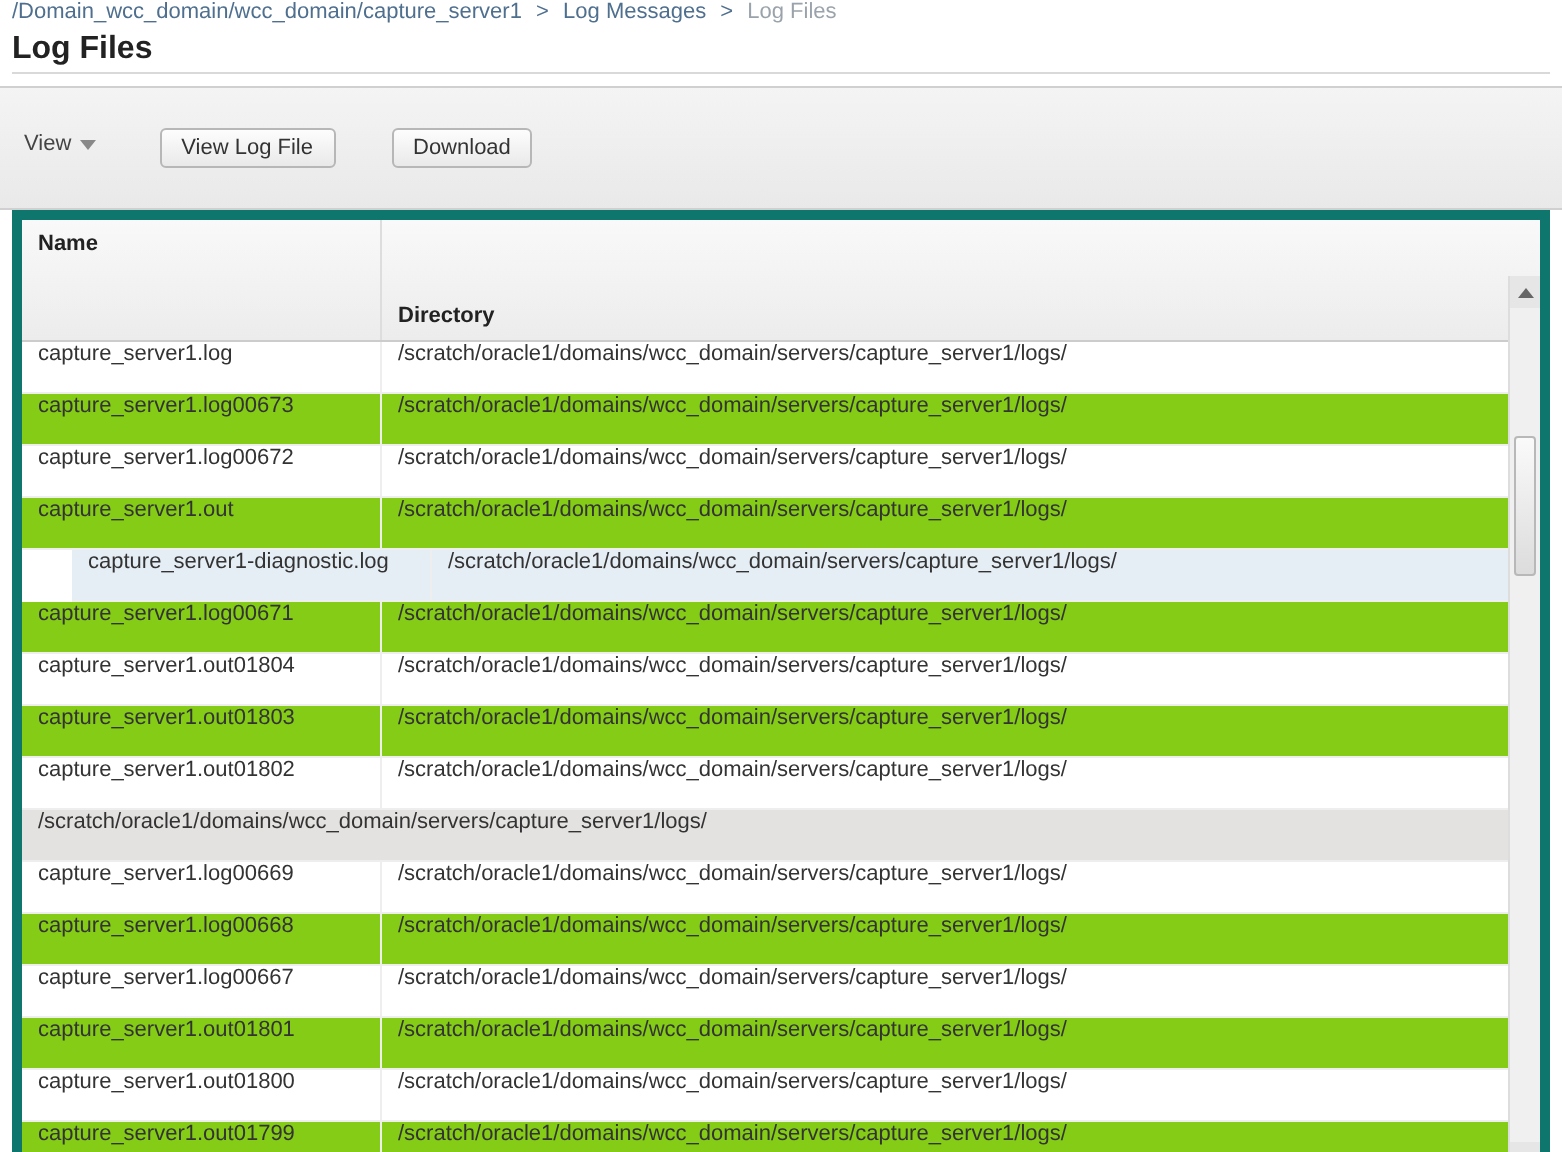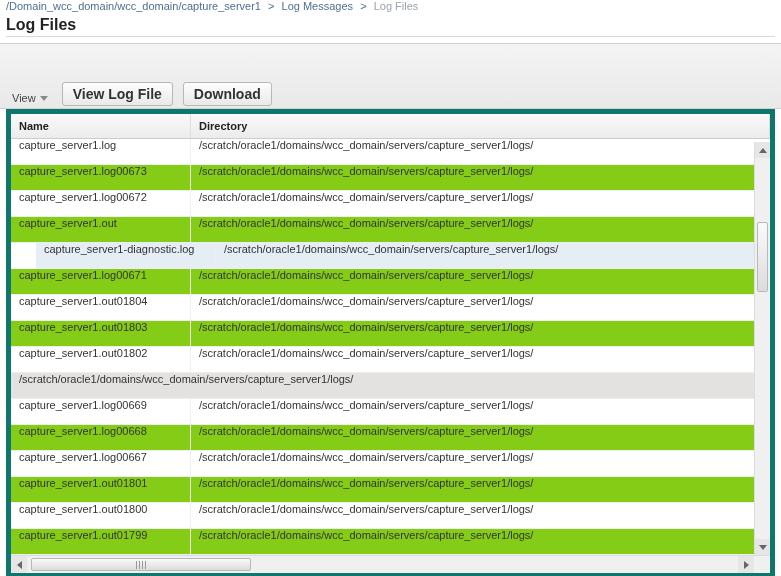--- a/index.html
+++ b/index.html
@@ -27,68 +27,67 @@
     margin: 4px 6px 6px;
     color: #222;
     border-bottom: 1px solid #d9d9d9;
     padding-bottom: 2px;
   }
   .toolbar {
     background: linear-gradient(#f4f4f4, #e9e9e9);
     border: 1px solid #d0d0d0;
     border-left: none;
     border-right: none;
-    padding: 2px 8px;
-    display: flex;
-    gap: 10px;
-    align-items: flex-end;
+    padding: 20px 8px;
+    display: flex;
+    gap: 28px;
+    align-items: flex-start;
   }
   .view-menu {
     color: #444;
     cursor: pointer;
     padding: 2px 4px;
     display: inline-flex;
     align-items: center;
     gap: 4px;
   }
   .view-menu .caret {
     width: 0; height: 0;
     border-left: 4px solid transparent;
     border-right: 4px solid transparent;
     border-top: 5px solid #888;
   }
   .btn {
     background: linear-gradient(#fdfdfd, #e9e9e9);
     border: 1px solid #b7b7b7;
     border-radius: 3px;
     padding: 3px 10px;
-    font-size: 14px;
-    font-weight: bold;
+    font-size: 11px;
+    font-weight: normal;
     color: #333;
     cursor: pointer;
-    margin-top: 36px;
   }
   .table-wrap {
     position: relative;
     border: 5px solid #0f766e;
     margin: 0 6px;
   }
   .thead {
     display: flex;
     background: linear-gradient(#f9f9f9, #ececec);
     border-bottom: 1px solid #ccc;
   }
   .thead .th {
     font-weight: bold;
     padding: 6px 8px;
     border-right: 1px solid #ddd;
     color: #222;
   }
   .th-name { width: 180px; flex: 0 0 180px; }
-  .th-dir  { flex: 1; }
+  .th-dir  { flex: 1; margin-top: 36px; }
   .tbody {
     height: 416px;
     overflow: hidden;
   }
   .row {
     display: flex;
     border-bottom: 1px solid #eee;
     height: 26px;
   }
   .row.alt { background: #84cc16; }

